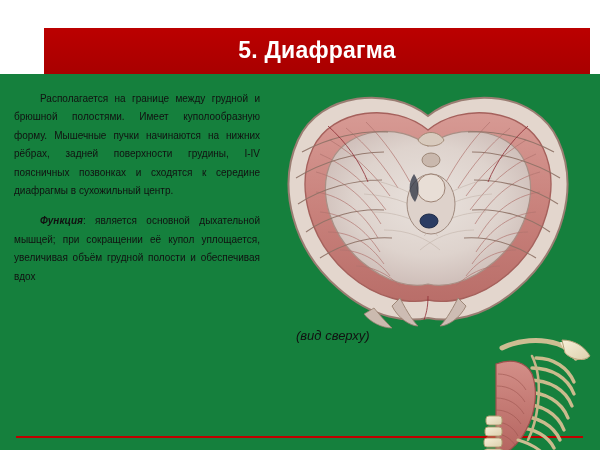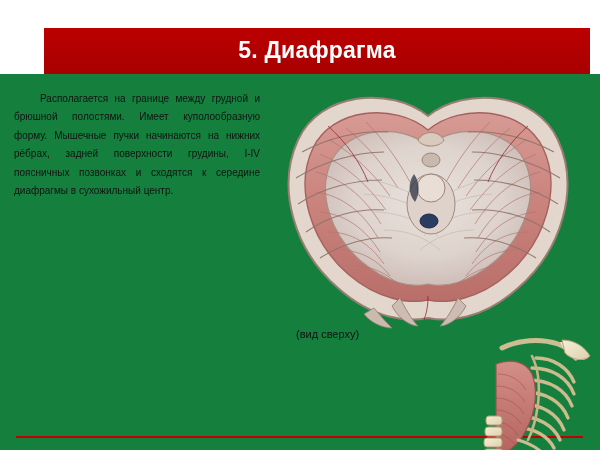--- a/index.html
+++ b/index.html
@@ -102,21 +102,22 @@
     position: absolute;
     left: 268px;
     top: 54px;
     width: 320px;
     height: 248px;
   }
   .fig-caption {
     position: absolute;
     left: 296px;
     top: 300px;
-    font-size: 11px;
+    font-size: 13px;
+    font-style: italic;
     color: #111111;
     font-family: "Liberation Sans", sans-serif;
   }
   .fig-bottom {
     position: absolute;
     left: 462px;
     top: 300px;
     width: 138px;
     height: 150px;
   }
@@ -129,20 +130,21 @@
 <div class="slide">
 
   <div class="header-bar">
     <div class="header-left-block"></div>
     <div class="header-right-block"></div>
     <div class="header-title">5. Диафрагма</div>
   </div>
 
   <div class="text-column">
     <p class="para"><span>Располагается на границе между грудной и брюшной полостями. Имеет куполообразную форму. Мышечные пучки начинаются на нижних рёбрах, задней поверхности грудины, I-IV поясничных позвонках и сходятся к середине диафрагмы в сухожильный центр.</span></p>
+    <p class="para last"><span class="lead">Функция</span><span>: является основной дыхательной мышцей; при сокращении её купол уплощается, увеличивая объём грудной полости и обеспечивая вдох</span></p>
   </div>
 
   <div class="red-rule"></div>
 
   <div class="fig fig-top">
     <svg width="320" height="248" viewBox="0 0 320 248" xmlns="http://www.w3.org/2000/svg">
       <defs>
         <radialGradient id="domeg" cx="50%" cy="45%" r="60%">
           <stop offset="0%" stop-color="#e9e2dd"></stop>
           <stop offset="60%" stop-color="#ded3cd"></stop>

